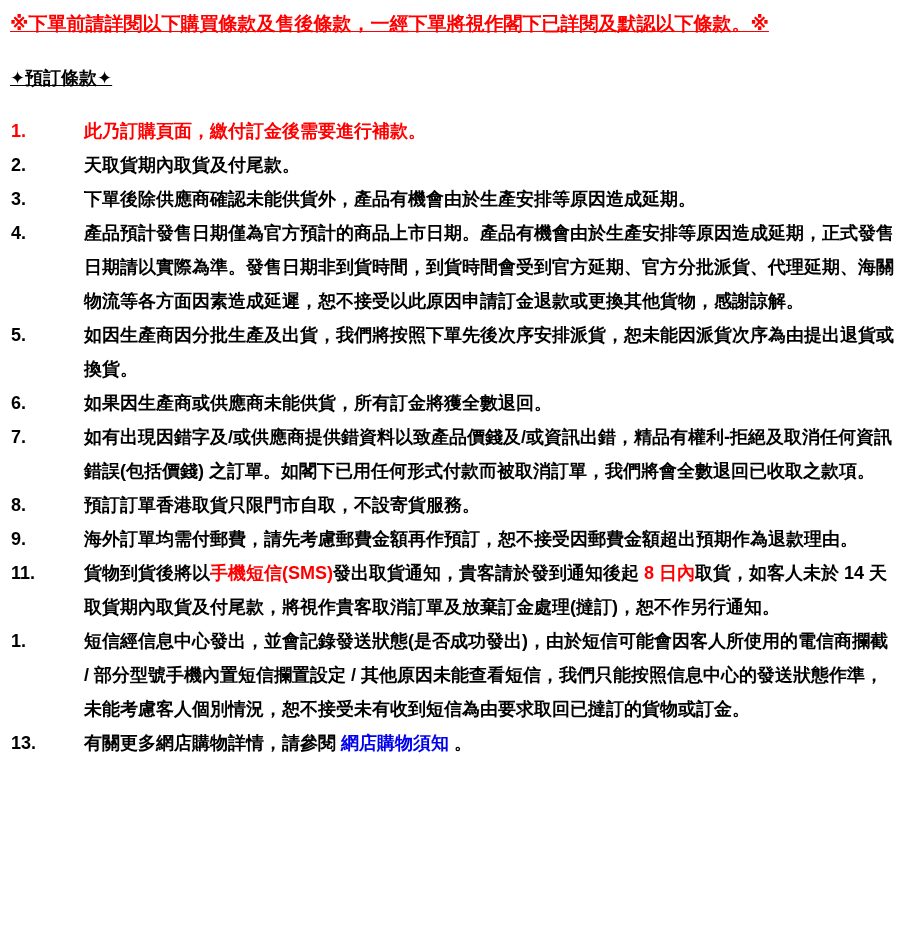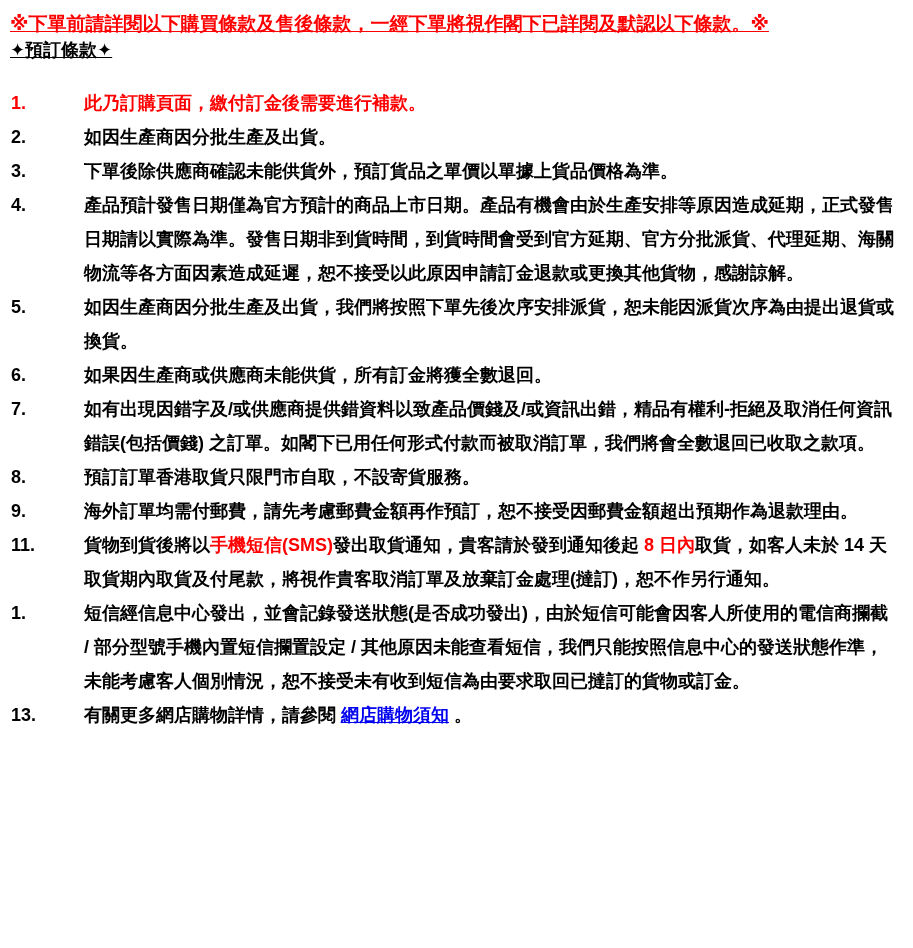--- a/index.html
+++ b/index.html
@@ -27,20 +27,21 @@
     color: var(--red);
     text-decoration: underline;
     font-size: 19px;
     line-height: 1.45;
     margin: 2px 0 0 0;
   }
   .section-heading {
     color: #000000;
     text-decoration: underline;
     font-size: 18px;
+    margin-top: 28px;
   }
   .terms-list {
     margin-top: 24px;
   }
   .terms-item {
     display: flex;
     align-items: flex-start;
     font-size: 18px;
     line-height: 34px;
   }
@@ -53,44 +54,43 @@
     margin-left: 41px;
   }
   .red {
     color: var(--red);
   }
   .red-underline {
     color: var(--red);
   }
   .link {
     color: var(--link);
-    text-decoration: underline;
     cursor: pointer;
   }
 </style>
 </head>
 <body>
 
 <div class="page">
   <div class="page-title">※下單前請詳閱以下購買條款及售後條款，一經下單將視作閣下已詳閱及默認以下條款。※</div>
 
   <div class="section-heading">✦預訂條款✦</div>
 
   <div class="terms-list">
       <div class="terms-item red">
         <span class="item-num">1.</span>
         <div class="item-text"><span>此乃訂購頁面，繳付訂金後需要進行補款。</span></div>
       </div>
       <div class="terms-item">
         <span class="item-num">2.</span>
-        <div class="item-text"><span>如因生產商因分批生產及出貨。</span></div>
+        <div class="item-text"><span>天取貨期內取貨及付尾款。</span></div>
       </div>
       <div class="terms-item">
         <span class="item-num">3.</span>
-        <div class="item-text"><span>下單後除供應商確認未能供貨外，預訂貨品之單價以單據上貨品價格為準。</span></div>
+        <div class="item-text"><span>下單後除供應商確認未能供貨外，產品有機會由於生產安排等原因造成延期。</span></div>
       </div>
       <div class="terms-item">
         <span class="item-num">4.</span>
         <div class="item-text"><span>產品預計發售日期僅為官方預計的商品上市日期。產品有機會由於生產安排等原因造成延期，正式發售日期請以實際為準。發售日期非到貨時間，到貨時間會受到官方延期、官方分批派貨、代理延期、海關物流等各方面因素造成延遲，恕不接受以此原因申請訂金退款或更換其他貨物，感謝諒解。</span></div>
       </div>
       <div class="terms-item">
         <span class="item-num">5.</span>
         <div class="item-text"><span>如因生產商因分批生產及出貨，我們將按照下單先後次序安排派貨，恕未能因派貨次序為由提出退貨或換貨。</span></div>
       </div>
       <div class="terms-item">

